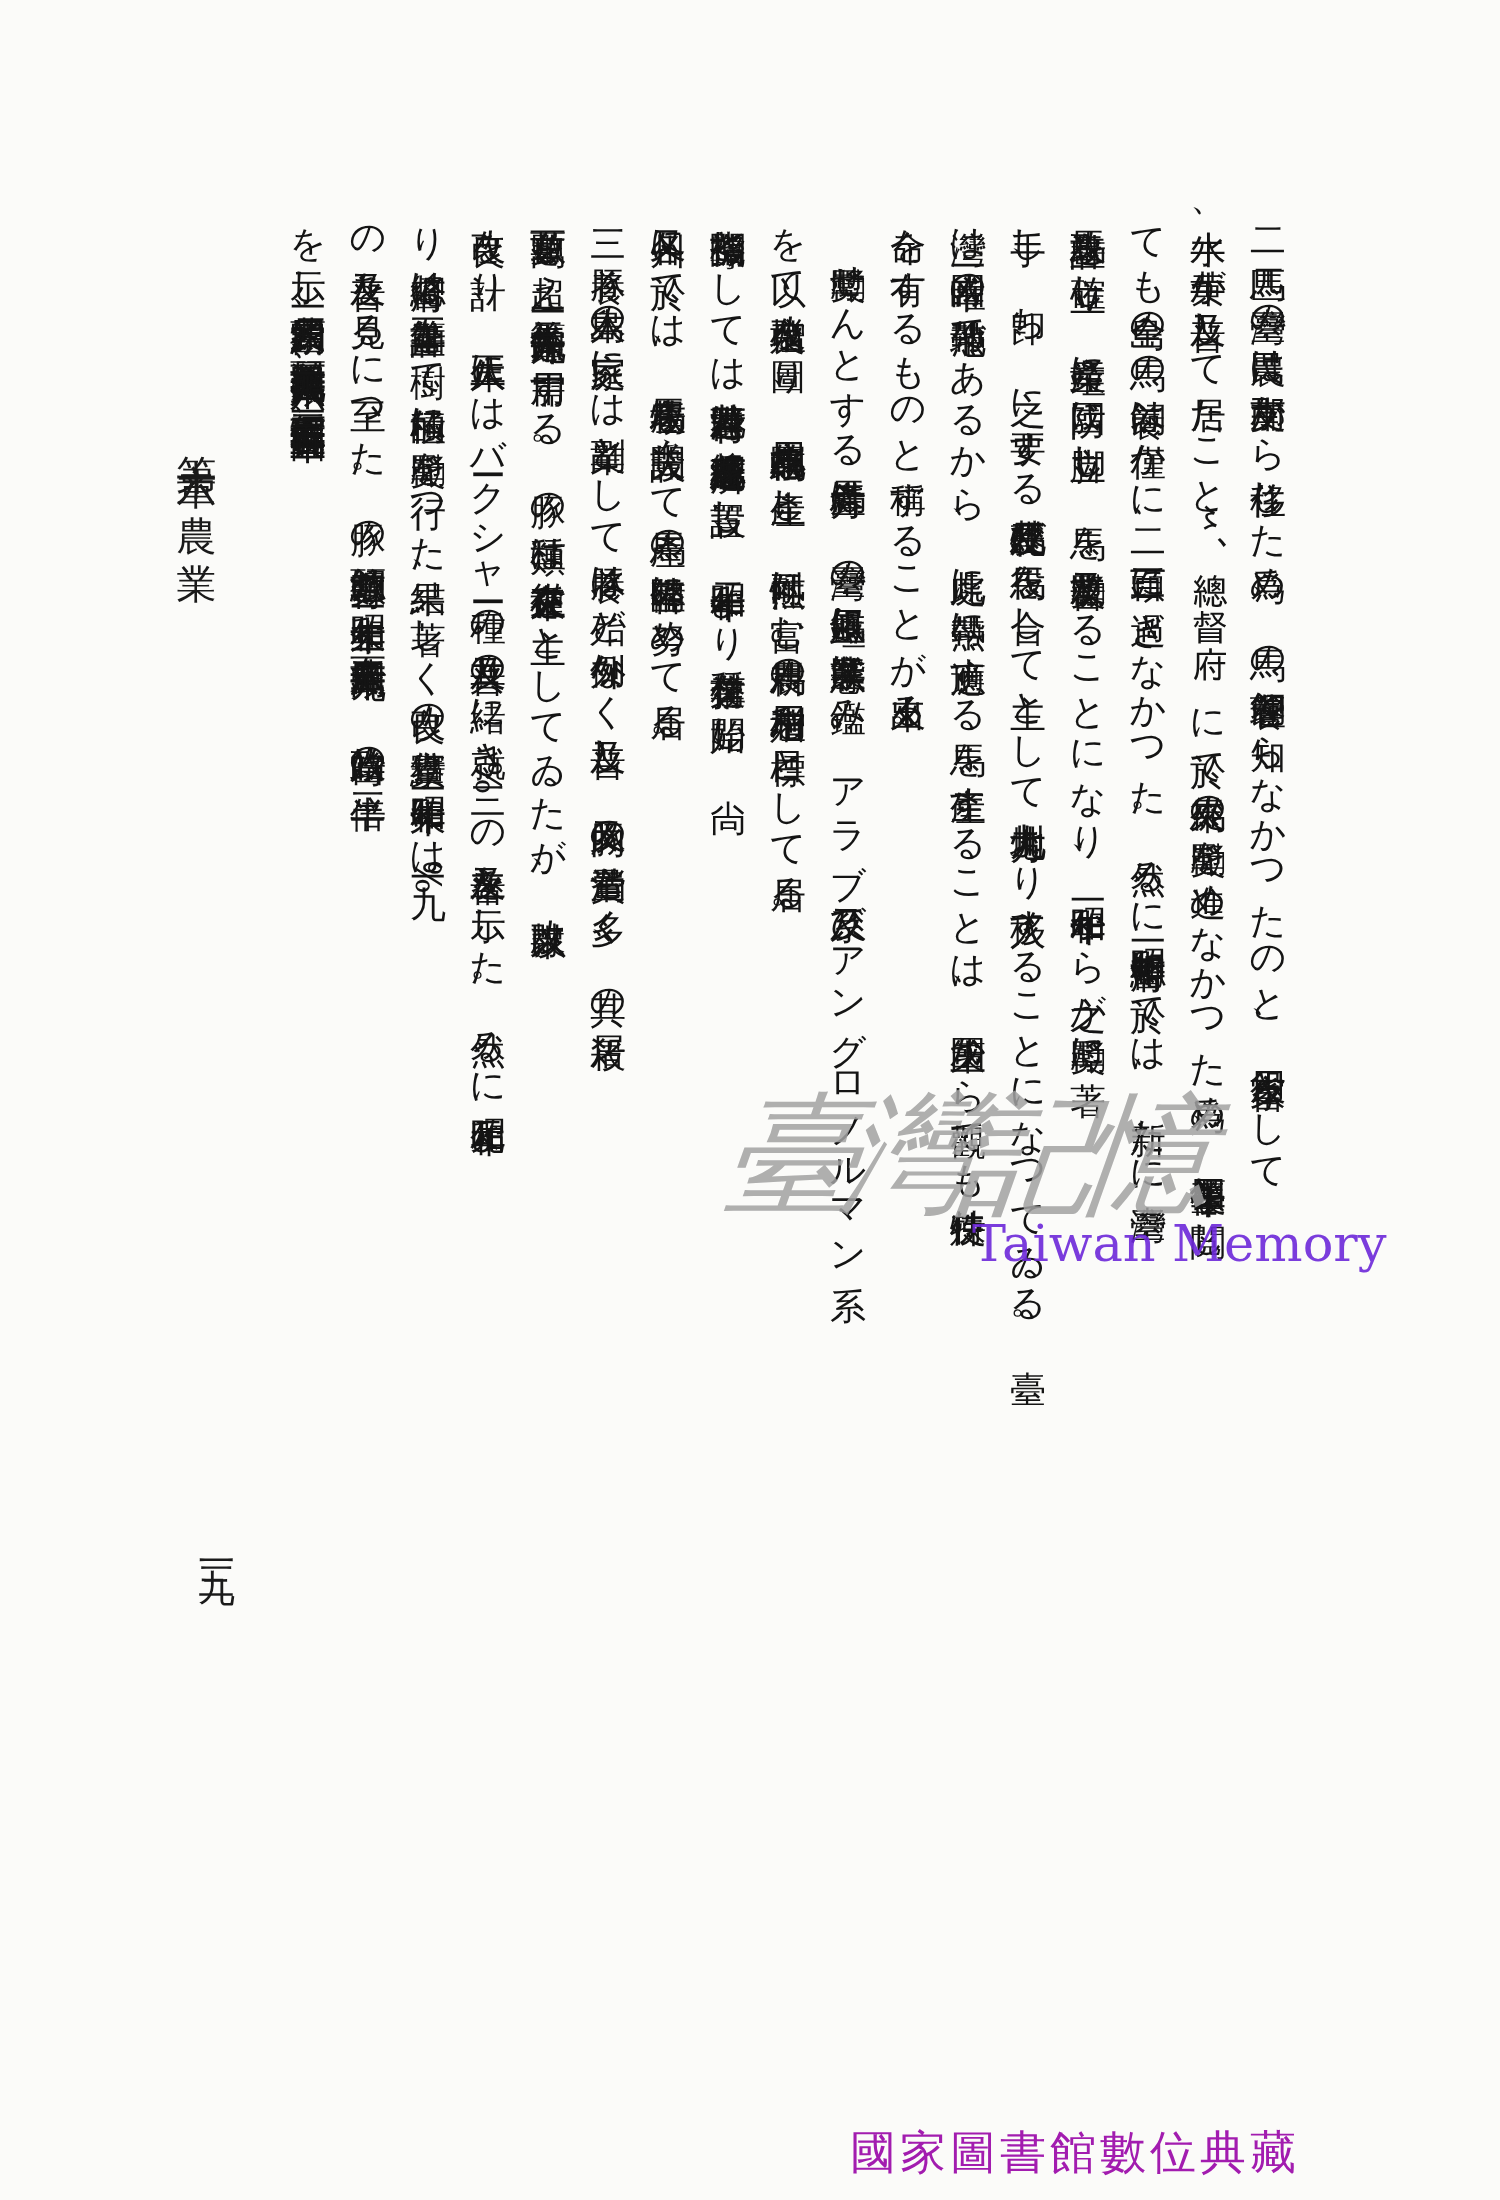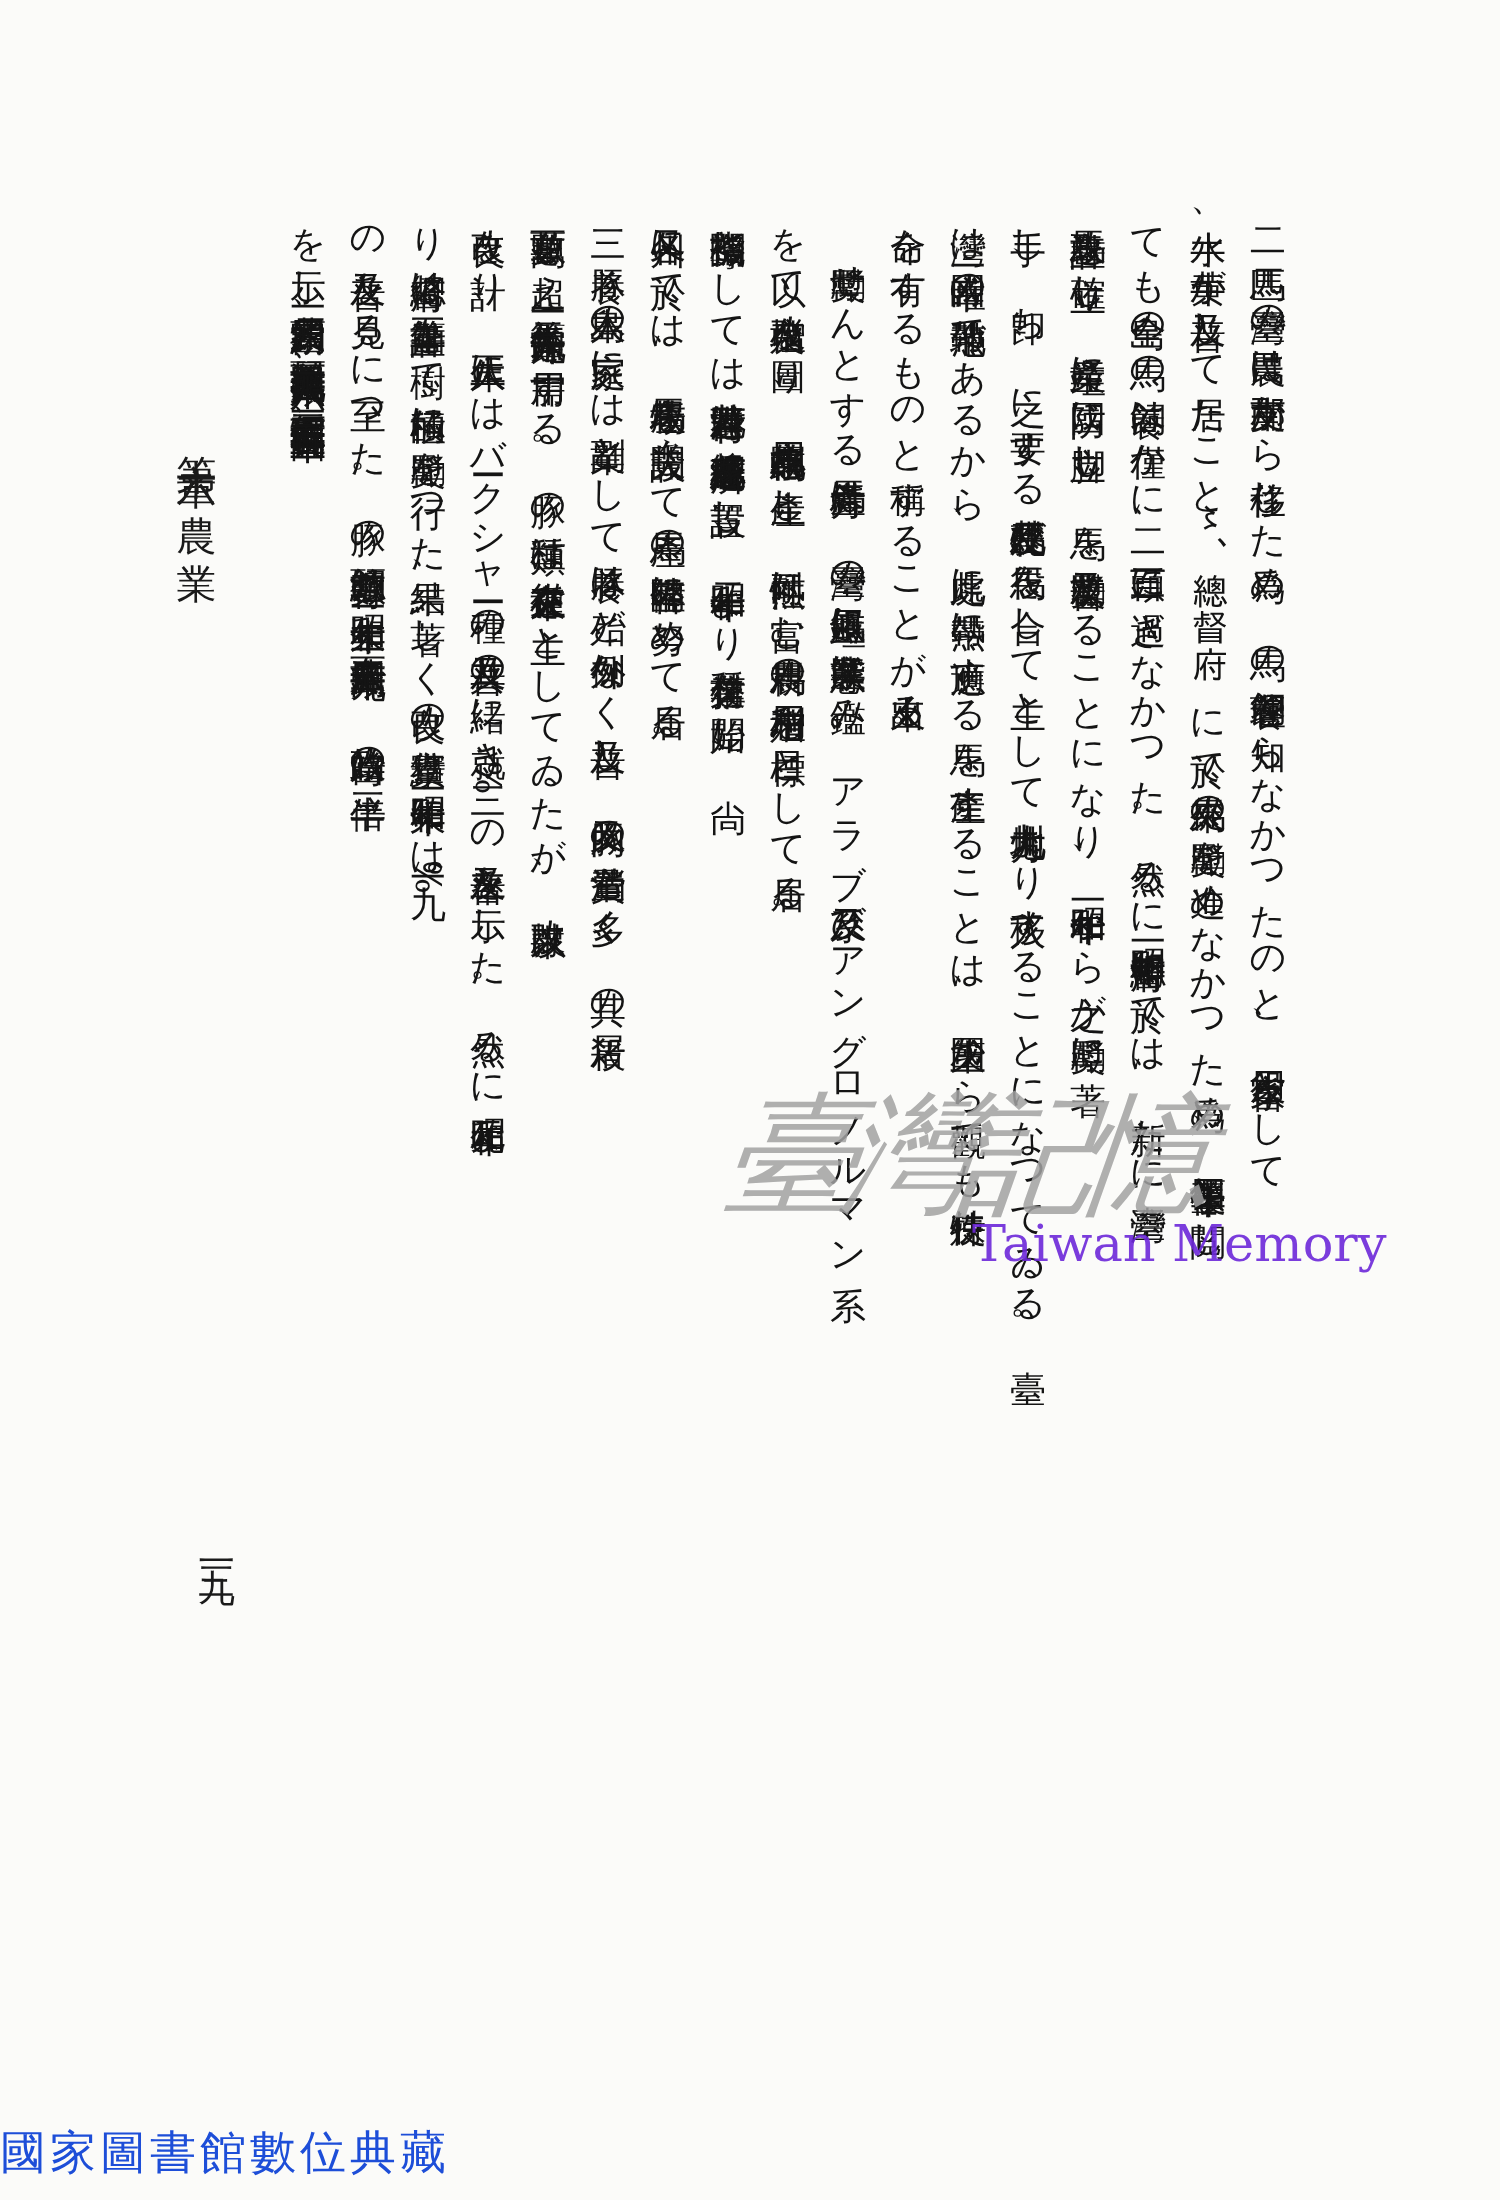--- a/index.html
+++ b/index.html
@@ -38,22 +38,22 @@
   }
   .watermark-latin{
     position:absolute;left:972px;top:1214px;
     font-size:51px;color:#6d28d9;opacity:.9;
     font-family:"DejaVu Serif","Liberation Serif",serif;
     white-space:nowrap;pointer-events:none;
   }
   
   .footer-caption{
     position:absolute;left:0;top:2122px;width:1300px;
-    text-align:left;
-    font-size:46px;letter-spacing:4px;color:#1d4ed8;
+    text-align:right;
+    font-size:46px;letter-spacing:4px;color:#a21caf;
     font-family:"DejaVu Sans","Liberation Sans",sans-serif;
   }
 </style>
 </head>
 <body>
 
 <div class="running-head">第十六章　農　業</div>
 
 <div class="text-block">
     <div class="tcol">二　馬匹　臺灣の農民は南支那から移住した爲め、馬の飼養管理を知らなかつたのと、役用家畜として</div>

